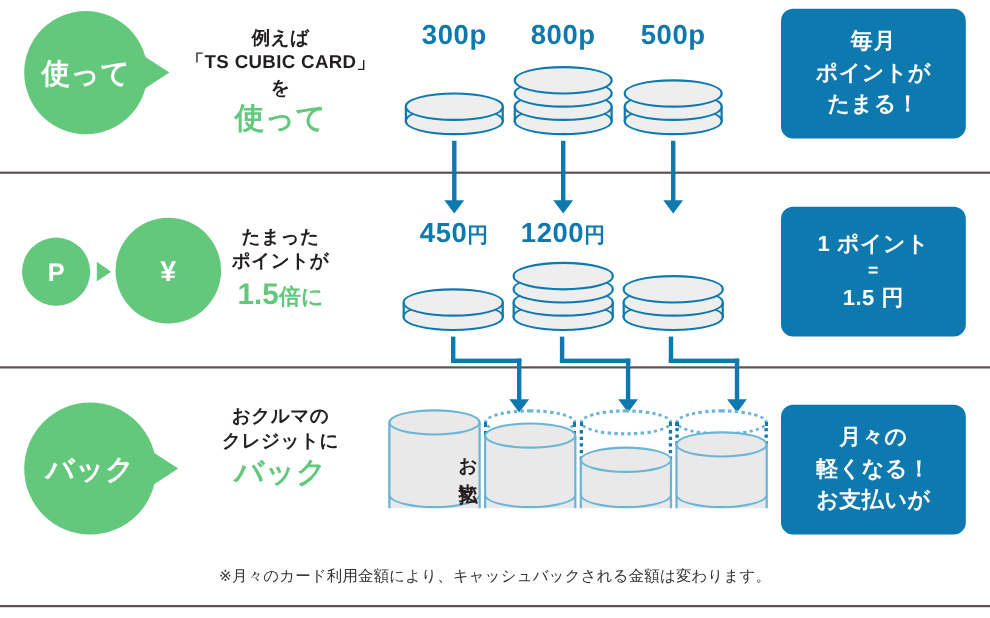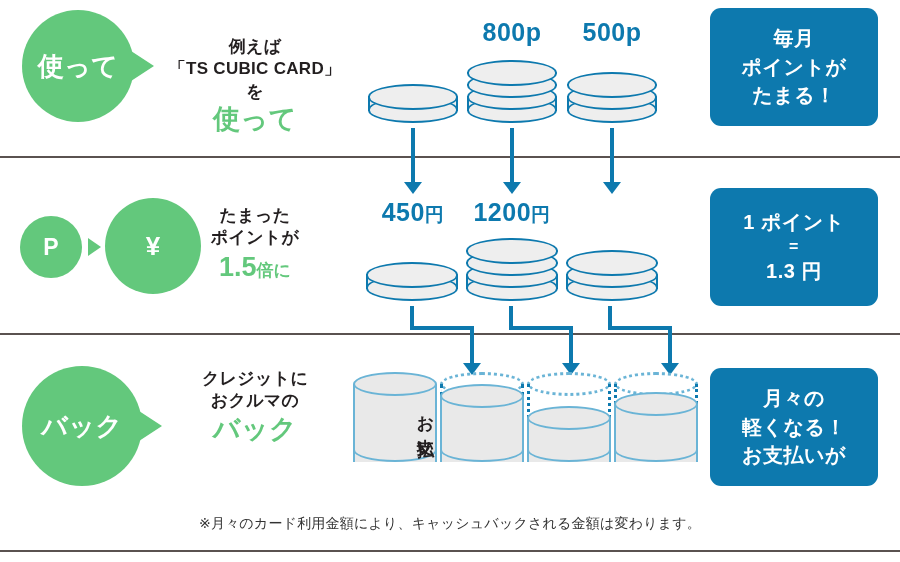--- a/index.html
+++ b/index.html
@@ -68,22 +68,22 @@
     line-height: 1.32;
   }
   .desc .small {
     font-size: 17px; font-weight: bold; color: #231f20; letter-spacing: .3px;
   }
   .desc .big {
     font-size: 27px; font-weight: bold; color: #63c87c; letter-spacing: .5px;
     line-height: 1.22;
   }
   .desc .big-mix { font-size: 27px; font-weight: bold; color: #63c87c; }
-  .desc .big-mix .unit { font-size: 17px; }
-  .desc-r1 { left: 160px; top: 36px;  width: 190px; }
+  .desc .big-mix .unit { font-size: 20px; }
+  .desc-r1 { left: 160px; top: 24px;  width: 190px; }
   .desc-r2 { left: 165px; top: 205px; width: 180px; }
   .desc-r3 { left: 165px; top: 368px; width: 180px; }
 
   
   .vlabel {
     position: absolute; text-align: center;
     color: #0d79ae; font-weight: bold; font-size: 25px;
     letter-spacing: .5px;
   }
   .vlabel .yen { font-size: 19px; }
@@ -202,20 +202,21 @@
     <span>使って</span>
     <span class="tail"></span>
   </div>
 
   <div class="desc desc-r1">
     <div class="small">例えば</div>
     <div class="small">「TS CUBIC CARD」を</div>
     <div class="big">使って</div>
   </div>
 
+  <div class="vlabel" style="left:368px; top:18px; width:90px;">300p</div>
   <div class="vlabel" style="left:467px; top:18px; width:90px;">800p</div>
   <div class="vlabel" style="left:567px; top:18px; width:90px;">500p</div>
 
   <div class="coinstack" style="left:368px; top:84px; width:90px; height:40px;">
     <div class="coin-body" style="top:13px; height:14px;"></div>
     <div class="coin" style="top:13px;"></div>
     <div class="coin" style="top:0px;"></div>
   </div>
 
   <div class="coinstack" style="left:467px; top:60px; width:90px; height:64px;">
@@ -299,31 +300,31 @@
   <div class="arrowhead" style="left:562px; top:363px;"></div>
 
   <div class="vline" style="left:608px; top:306px; height:24px;"></div>
   <div class="hline" style="left:608px; top:326px; width:64px;"></div>
   <div class="vline" style="left:668px; top:326px; height:40px;"></div>
   <div class="arrowhead" style="left:661px; top:363px;"></div>
 
   <div class="bluebox bb2">
     <div>1 ポイント</div>
     <div class="eq">=</div>
-    <div>1.3 円</div>
+    <div>1.5 円</div>
   </div>
 
   <div class="bubble bub-r3">
     <span>バック</span>
     <span class="tail"></span>
   </div>
 
   <div class="desc desc-r3">
+    <div class="small">おクルマの</div>
     <div class="small">クレジットに</div>
-    <div class="small">おクルマの</div>
     <div class="big">バック</div>
   </div>
 
   <div class="cyl" style="left:353px; top:372px; width:84px; height:102px;">
     <div class="cyl-body" style="top:12px; height:78px;"></div>
     <div class="cyl-bottom" style="top:66px;"></div>
     <div class="cyl-fill-top" style="top:0px;"></div>
     <div class="cyl-vtext" style="top:22px; height:66px;">お支払い</div>
   </div>
 

